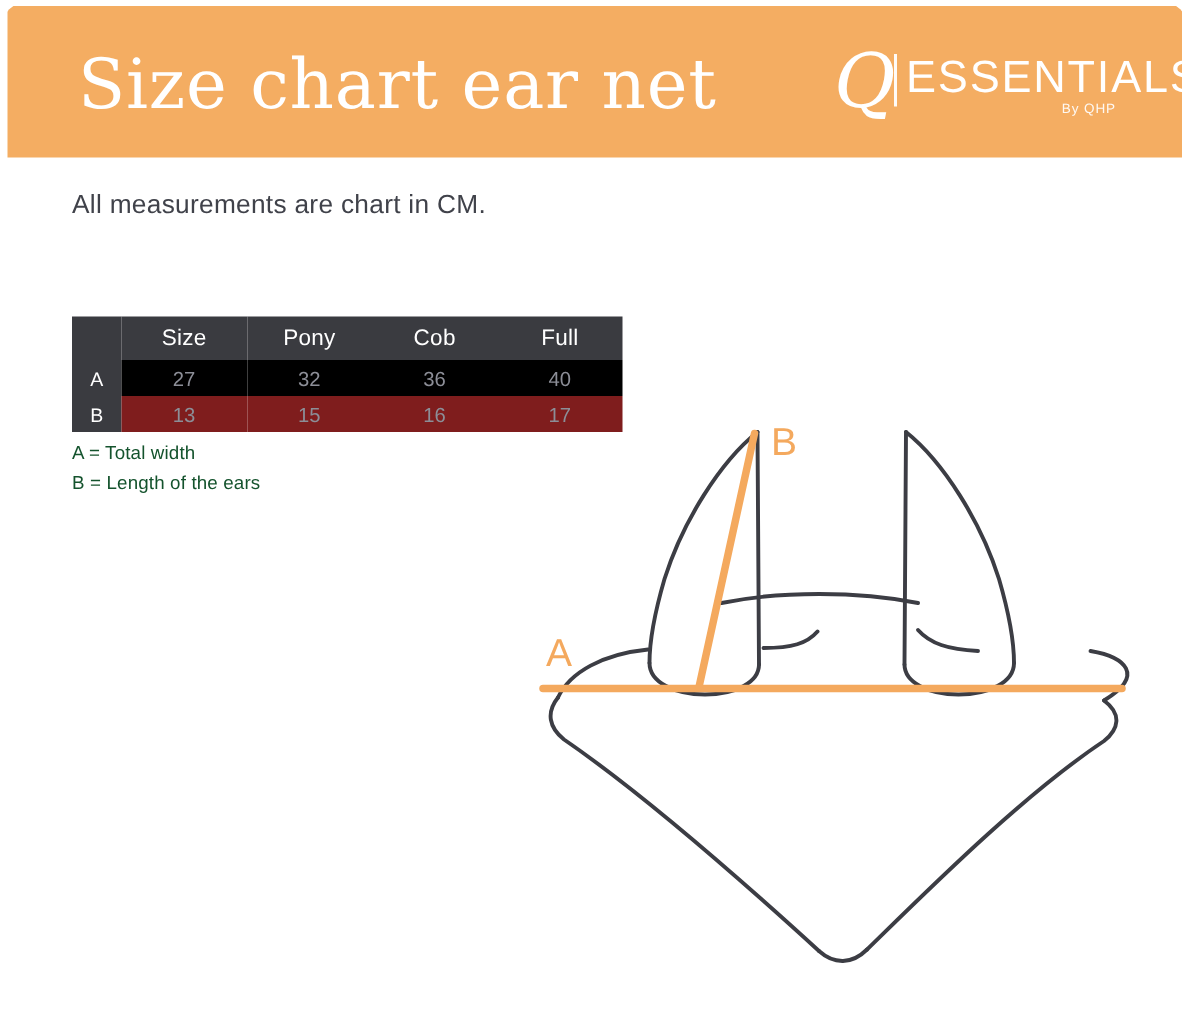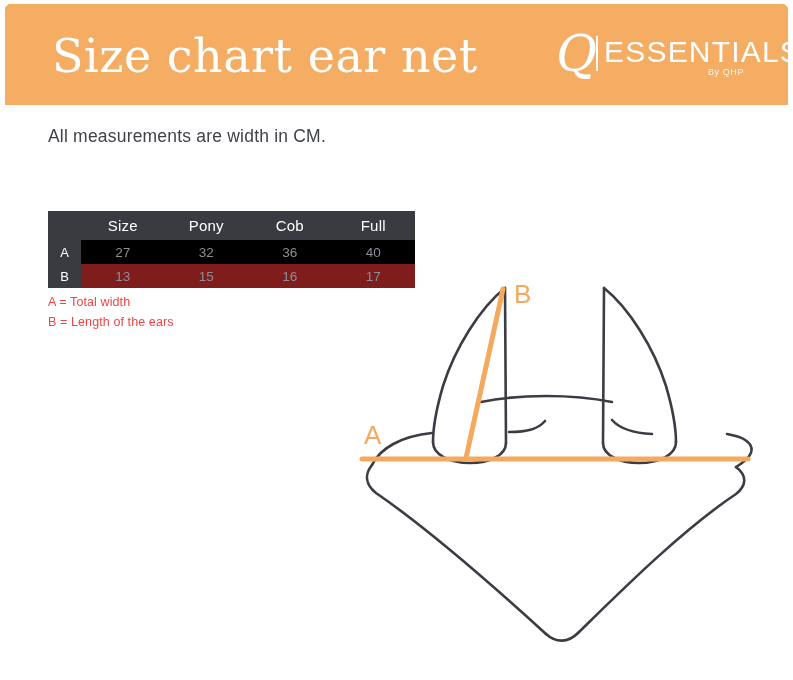--- a/index.html
+++ b/index.html
@@ -150,21 +150,21 @@
     height: 24px;
   }
   #size-table tbody tr.row-a td { background: #000000; }
   #size-table tbody tr.row-b td { background: #7f1d1d; }
 
   
   .legend-line {
     position: absolute;
     left: 48px;
     font-size: 12.5px;
-    color: #ef4444;
+    color: #14532d;
     letter-spacing: 0.1px;
     text-align: center;
   }
   #legend-a { top: 295px; }
   #legend-b { top: 315px; }
 
   
   #diagram {
     position: absolute;
     left: 340px;
@@ -191,21 +191,21 @@
     <div id="page-title">Size chart ear net</div>
 
     <div id="logo">
       <span id="logo-q">Q</span>
       <span id="logo-rule"></span>
       <span id="logo-essentials">ESSENTIALS</span>
       <span id="logo-sub">By QHP</span>
     </div>
   </div>
 
-  <div id="measure-note">All measurements are width in CM.</div>
+  <div id="measure-note">All measurements are chart in CM.</div>
 
 
   <table id="size-table">
     <thead>
       <tr>
         <th class="corner-cell"></th>
         <th>Size</th>
         <th>Pony</th>
         <th>Cob</th>
         <th>Full</th>

